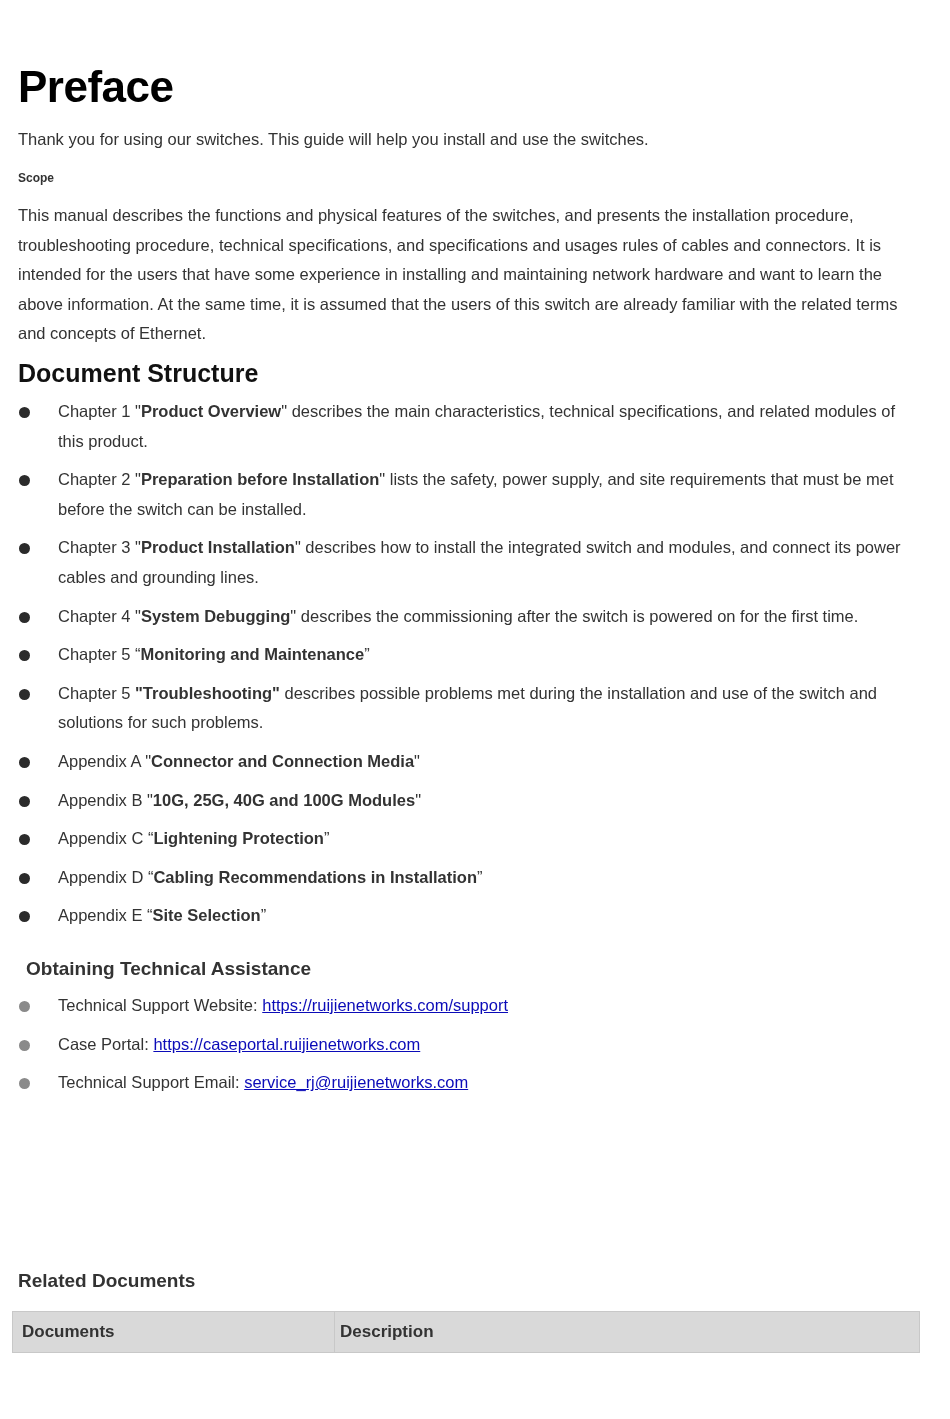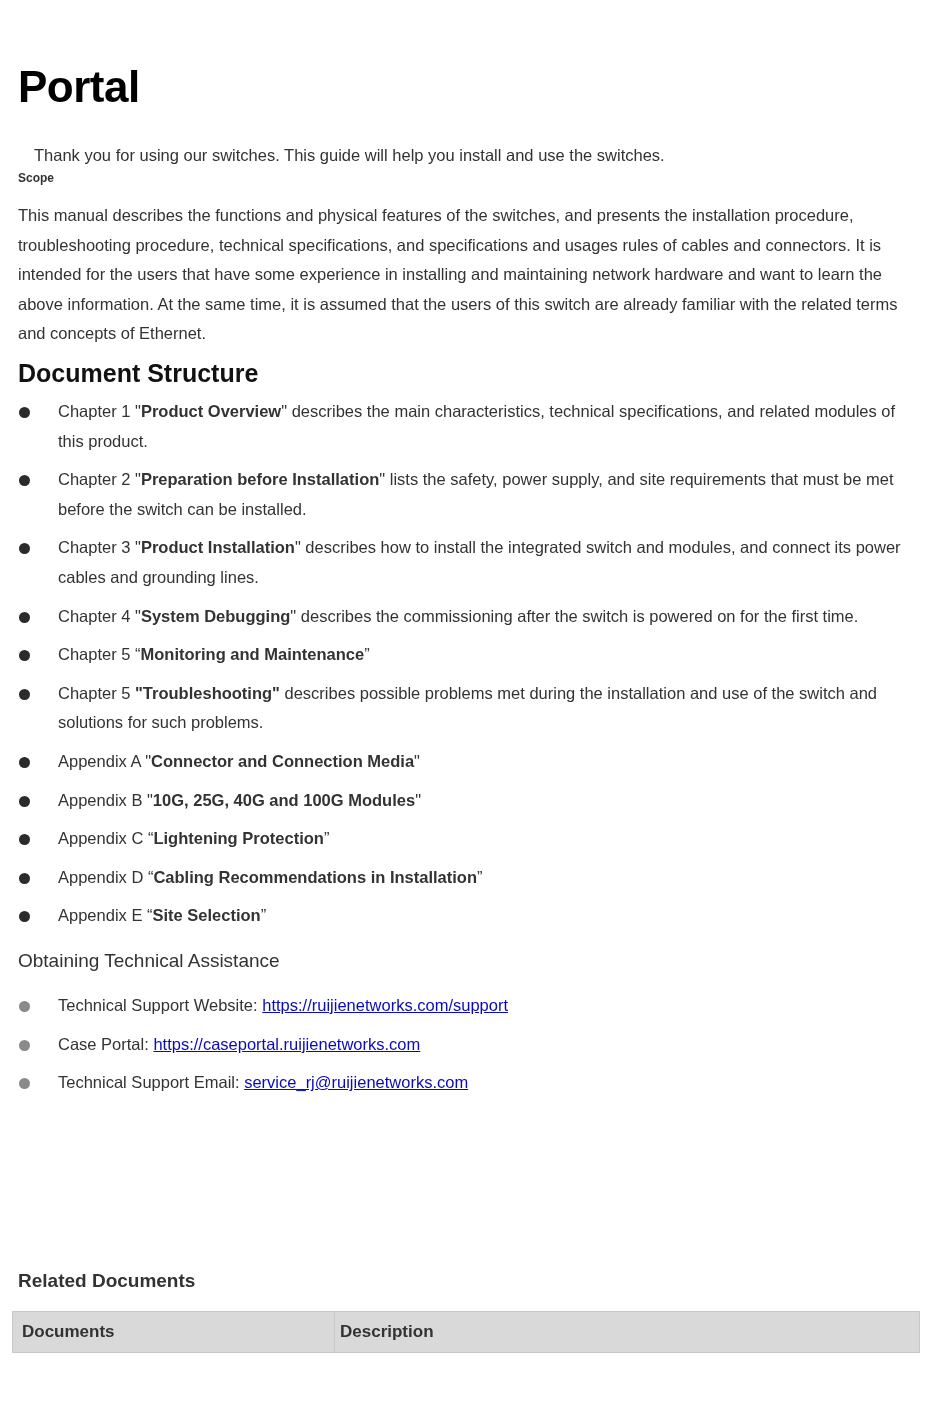--- a/index.html
+++ b/index.html
@@ -6,57 +6,57 @@
   body {
     width: 950px; height: 1419px; position: relative; overflow: hidden;
     font-family: "Liberation Sans", sans-serif; color: #333333;
   }
   .page { position: absolute; left: 18px; top: 0; width: 900px; }
   h1.title {
     position: absolute; left: 0; top: 62px; margin: 0;
     font-size: 44px; font-weight: bold; color: #000000; letter-spacing: -0.5px;
     line-height: 50px;
   }
-  .intro { position: absolute; left: 0; top: 128px; font-size: 16.5px; line-height: 22px; margin: 16px; }
+  .intro { position: absolute; left: 0; top: 128px; font-size: 16.5px; line-height: 22px; margin: 0; }
   .h-scope { position: absolute; left: 0; top: 167px; font-size: 12px; font-weight: bold; margin: 0; line-height: 22px; }
   .scope-text {
     position: absolute; left: 0; top: 201px; width: 900px; margin: 0;
     font-size: 16.5px; line-height: 29.6px;
   }
   .h-struct { position: absolute; left: 0; top: 361px; font-size: 25px; font-weight: bold; margin: 0; line-height: 24px; color: #111; text-align: center; }
   ul.list { list-style: none; margin: 0; padding: 0; position: absolute; left: 0; width: 900px; }
   ul.list li { position: relative; padding-left: 40px; font-size: 16.5px; line-height: 29.6px; }
   ul.list li .bullet {
     position: absolute; left: 1px; top: 10px; width: 11px; height: 11px; border-radius: 50%;
     background: #2b2b2b;
   }
   ul.list.gray li .bullet { background: #8a8a8a; }
   ul.struct { top: 397px; }
   ul.struct li { margin-bottom: 9px; }
-  .h-assist { position: absolute; left: 0; top: 949px; font-size: 19px; font-weight: normal; margin: 0; line-height: 24px; }
+  .h-assist { position: absolute; left: 0; top: 949px; font-size: 19px; font-weight: bold; margin: 8px; line-height: 24px; }
   ul.assist { top: 991px; }
   ul.assist li { margin-bottom: 9px; }
   a.link { color: #0b0bb8; text-decoration: underline; }
   span.plainlink { color: #333333; text-decoration: underline; }
   .h-related { position: absolute; left: 0; top: 1269px; font-size: 19px; font-weight: bold; margin: 0; line-height: 24px; }
   table.related {
     position: absolute; left: -6px; top: 1311px; width: 908px; border-collapse: collapse;
   }
   table.related th {
     background: #d9d9d9; border: 1px solid #c8c8c8; text-align: left; font-weight: bold;
     font-size: 17px; height: 40px; padding: 0 0 0 5px; color: #333;
   }
   table.related th.c1 { width: 312px; padding-left: 9px; }
   b { color: #333; }
 </style>
 </head>
 <body>
 
 <div class="page">
-  <h1 class="title">Portal</h1>
+  <h1 class="title">Preface</h1>
   <p class="intro">Thank you for using our switches. This guide will help you install and use the switches.</p>
 
   <h3 class="h-scope">Scope</h3>
   <p class="scope-text">This manual describes the functions and physical features of the switches, and presents the installation procedure, troubleshooting procedure, technical specifications, and specifications and usages rules of cables and connectors. It is intended for the users that have some experience in installing and maintaining network hardware and want to learn the above information. At the same time, it is assumed that the users of this switch are already familiar with the related terms and concepts of Ethernet.</p>
 
   <h2 class="h-struct">Document Structure</h2>
   <ul class="list struct" id="struct-list">
       <li><span class="bullet"></span><span>Chapter 1 "</span><b>Product Overview</b><span>" describes the main characteristics, technical specifications, and related modules of this product.</span></li>
       <li><span class="bullet"></span><span>Chapter 2 "</span><b>Preparation before Installation</b><span>" lists the safety, power supply, and site requirements that must be met before the switch can be installed.</span></li>
       <li><span class="bullet"></span><span>Chapter 3 "</span><b>Product Installation</b><span>" describes how to install the integrated switch and modules, and connect its power cables and grounding lines.</span></li>

